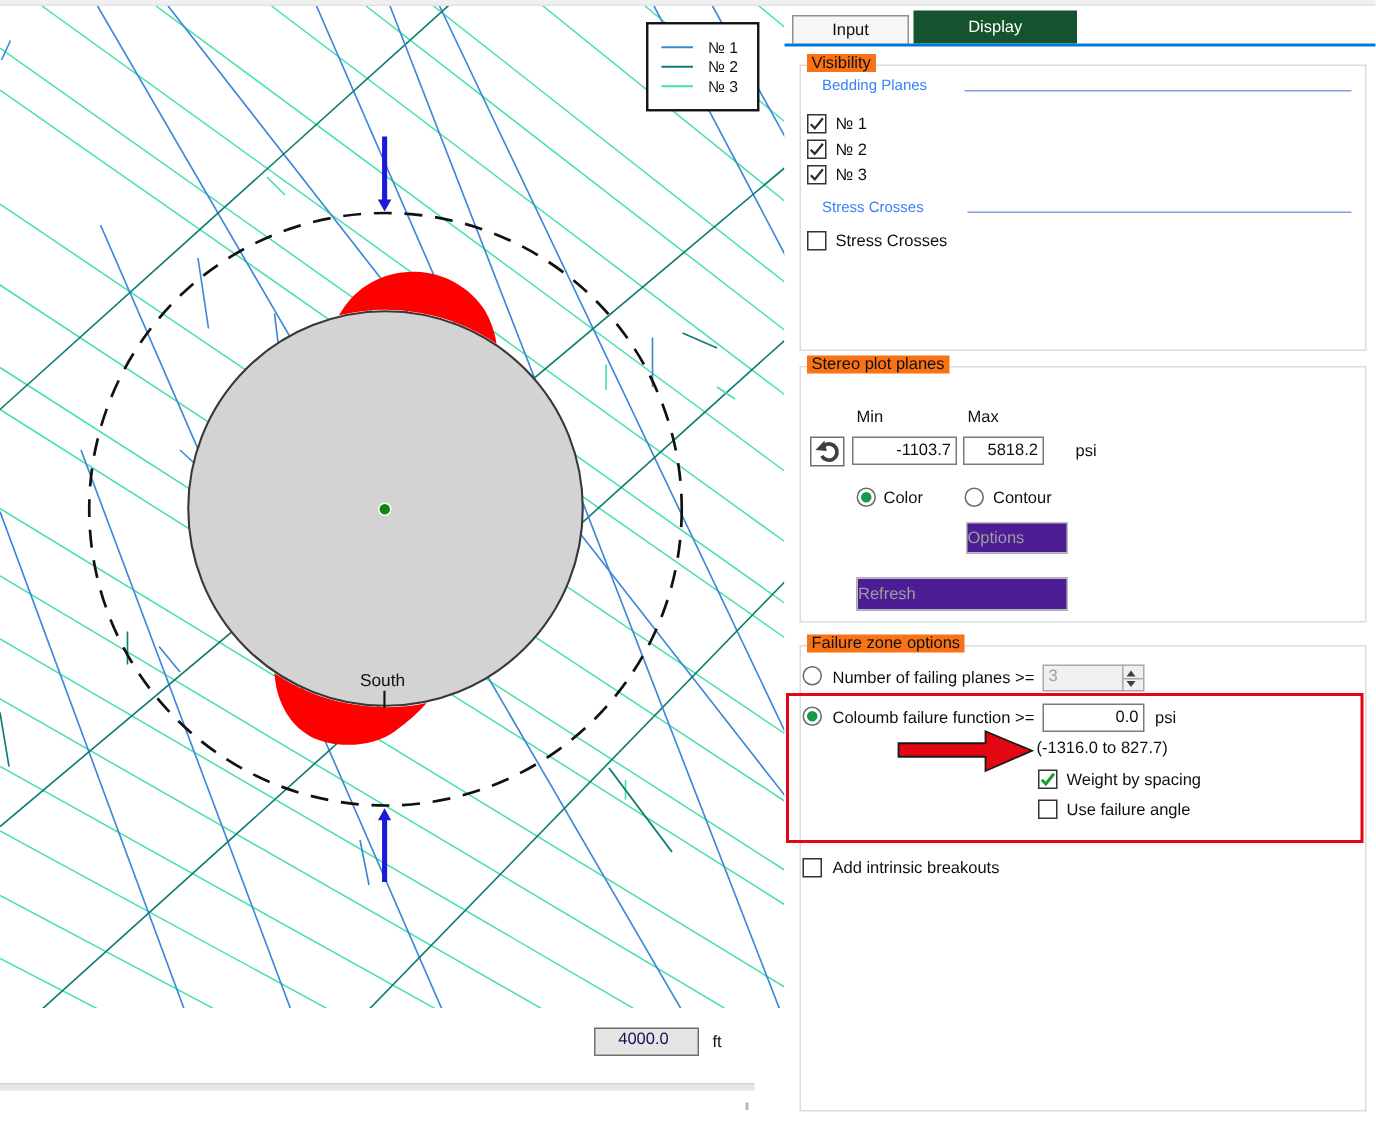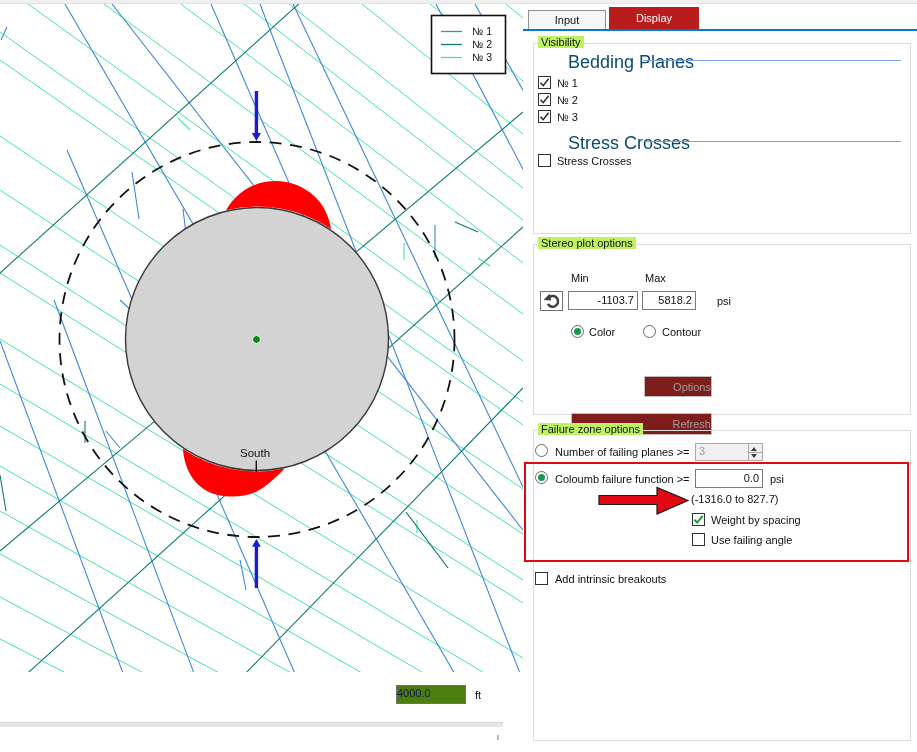--- a/index.html
+++ b/index.html
@@ -1,26 +1,26 @@
 <!DOCTYPE html>
 <html><head>
 <meta charset="utf-8">
 <style>
 html,body{margin:0;padding:0;}
 body{width:917px;height:752px;position:relative;background:#fff;font-family:"Liberation Sans",sans-serif;overflow:hidden;}
 .abs{position:absolute;}
 .lbl{font-size:11px;color:#101010;white-space:nowrap;}
-.bluehead{font-size:18px;color:#0c4a6e;white-space:nowrap;margin-left:20px;}
+.bluehead{font-size:10px;color:#3b82f6;white-space:nowrap;}
 .cb{position:absolute;width:13px;height:13px;background:#fff;border:1px solid #333;box-sizing:border-box;}
 .rad{position:absolute;width:13px;height:13px;background:#fff;border:1px solid #6a6a6a;border-radius:50%;box-sizing:border-box;}
 .rad.on::after{content:"";position:absolute;left:2px;top:2px;width:7px;height:7px;border-radius:50%;background:#189a4a;}
 .field{position:absolute;box-sizing:border-box;background:#fff;border:1px solid #7a7a7a;font-size:11px;color:#101010;text-align:right;padding:2px 3px 13px 0;}
 .group{position:absolute;border:1px solid #dcdcdc;box-sizing:border-box;}
-.glabel{position:absolute;top:-8px;left:4px;background:#bef264;padding:0 3px;font-size:11px;color:#101010;white-space:nowrap;}
-.btn{position:absolute;box-sizing:border-box;background:#7f1d1d;border:1px solid #bdbdbd;color:#9d9d9d;font-size:11px;text-align:right;margin-top:28px;}
+.glabel{position:absolute;top:-8px;left:4px;background:#f97316;padding:0 3px;font-size:11px;color:#101010;white-space:nowrap;}
+.btn{position:absolute;box-sizing:border-box;background:#4c1d95;border:1px solid #bdbdbd;color:#9d9d9d;font-size:11px;text-align:left;}
 </style>
 </head>
 <body>
 
 <div class="abs" style="left:0;top:0;width:917px;height:4px;background:#f0f0f0;border-bottom:1px solid #e2e2e2;box-sizing:border-box;"></div>
 
 <div class="abs" style="left:0;top:4px;width:523px;height:672px;">
 <svg width="523" height="672" viewBox="0 4 523 672">
 <defs>
         <clipPath id="pc">
@@ -105,27 +105,27 @@
 <line x1="441" y1="44.5" x2="462" y2="44.5" stroke="#0e7c74" stroke-width="1.3"></line>
 <line x1="441" y1="57.5" x2="462" y2="57.5" stroke="#45e1aa" stroke-width="1.3"></line>
 <text x="472" y="35" font-size="10.5" fill="#101010" font-family="Liberation Sans">№ 1</text>
 <text x="472" y="48" font-size="10.5" fill="#101010" font-family="Liberation Sans">№ 2</text>
 <text x="472" y="61" font-size="10.5" fill="#101010" font-family="Liberation Sans">№ 3</text>
 </g>
       </g>
     </svg>
 </div>
 
-<div class="abs" style="left:396px;top:685px;width:70px;height:19px;background:#4d7c0f;border:1px solid #707070;box-sizing:border-box;font-size:11px;color:#14145a;text-align:left;padding:1px 4px 0 0;">4000.0</div>
+<div class="abs" style="left:396px;top:685px;width:70px;height:19px;background:#e5e5e5;border:1px solid #707070;box-sizing:border-box;font-size:11px;color:#14145a;text-align:center;padding:1px 4px 0 0;">4000.0</div>
 <div class="abs lbl" style="left:475px;top:689px;">ft</div>
 <div class="abs" style="left:0;top:722px;width:503px;height:5px;background:#e6e6e6;border-top:1px solid #d5d5d5;box-sizing:border-box;"></div>
 <div class="abs" style="left:497px;top:735px;width:2px;height:5px;background:#b9b9b9;"></div>
 
 <div class="abs" style="left:528px;top:10px;width:78px;height:19px;background:#f6f6f6;border:1px solid #909090;border-bottom:none;box-sizing:border-box;text-align:center;font-size:11px;color:#101010;padding-top:3px;">Input</div>
-<div class="abs" style="left:609px;top:7px;width:90px;height:22px;background:#b91c1c;color:#fff;text-align:center;font-size:11px;padding-top:5px;box-sizing:border-box;">Display</div>
+<div class="abs" style="left:609px;top:7px;width:109px;height:22px;background:#14532d;color:#fff;text-align:center;font-size:11px;padding-top:5px;box-sizing:border-box;">Display</div>
 <div class="abs" style="left:523px;top:29px;width:394px;height:2px;background:#0078d7;"></div>
 
 <div class="group" style="left:533px;top:43px;width:378px;height:191px;">
     <span class="glabel">Visibility</span>
   </div>
 <div class="abs bluehead" style="left:548px;top:52px;">Bedding Planes</div>
 <div class="abs" style="left:643px;top:60px;width:258px;height:1px;background:#7da0dc;"></div>
 <div class="cb" id="cb1" style="left:538px;top:76px;">
     <svg width="11" height="11" style="position:absolute;left:0;top:0;">
       <path d="M1.5 5.8 L4.2 8.6 L9.6 1.8" stroke="#2b2b2b" stroke-width="1.5" fill="none"></path>
@@ -143,21 +143,21 @@
       <path d="M1.5 5.8 L4.2 8.6 L9.6 1.8" stroke="#2b2b2b" stroke-width="1.5" fill="none"></path>
     </svg>
   </div>
 <div class="abs lbl" style="left:557px;top:111px;">№ 3</div>
 <div class="abs bluehead" style="left:548px;top:133px;">Stress Crosses</div>
 <div class="abs" style="left:645px;top:141px;width:256px;height:1px;background:#7da0dc;"></div>
 <div class="cb" style="left:538px;top:154px;"></div>
 <div class="abs lbl" style="left:557px;top:155px;">Stress Crosses</div>
 
 <div class="group" style="left:533px;top:244px;width:378px;height:171px;">
-    <span class="glabel">Stereo plot options</span>
+    <span class="glabel">Stereo plot planes</span>
   </div>
 <div class="abs lbl" style="left:571px;top:272px;">Min</div>
 <div class="abs lbl" style="left:645px;top:272px;">Max</div>
 <div class="abs" id="undobtn" style="left:540px;top:291px;width:23px;height:20px;background:#fff;border:1px solid #707070;box-sizing:border-box;">
     <svg width="21" height="18" style="position:absolute;left:0;top:0;">
       <path d="M8.6 4.9 A5.4 5.4 0 1 1 6.9 11.9" stroke="#3f3f3f" stroke-width="2.5" fill="none"></path>
       <polygon points="2.6,8.0 10.2,8.6 8.6,1.8" fill="#3f3f3f"></polygon>
     </svg>
   </div>
 <div class="field" style="left:568px;top:291px;width:70px;height:19px;">-1103.7</div>
@@ -191,15 +191,15 @@
       <polygon points="3,11.5 61,11.5 61,3.5 92,16.5 61,30 61,20.5 3,20.5" fill="#e30613" stroke="#1a1a1a" stroke-width="1.2"></polygon>
     </svg></div>
 <div class="abs lbl" style="left:691px;top:493px;">(-1316.0 to 827.7)</div>
 <div class="cb" id="cbw" style="left:692px;top:513px;">
     <svg width="11" height="11" style="position:absolute;left:0;top:0;">
       <path d="M1.5 5.8 L4.2 8.6 L9.6 1.8" stroke="#15a028" stroke-width="2" fill="none"></path>
     </svg>
   </div>
 <div class="abs lbl" style="left:711px;top:514px;text-align:center;">Weight by spacing</div>
 <div class="cb" style="left:692px;top:533px;"></div>
-<div class="abs lbl" style="left:711px;top:534px;">Use failing angle</div>
+<div class="abs lbl" style="left:711px;top:534px;">Use failure angle</div>
 <div class="cb" style="left:535px;top:572px;"></div>
 <div class="abs lbl" style="left:555px;top:573px;">Add intrinsic breakouts</div>
 
 </body></html>

